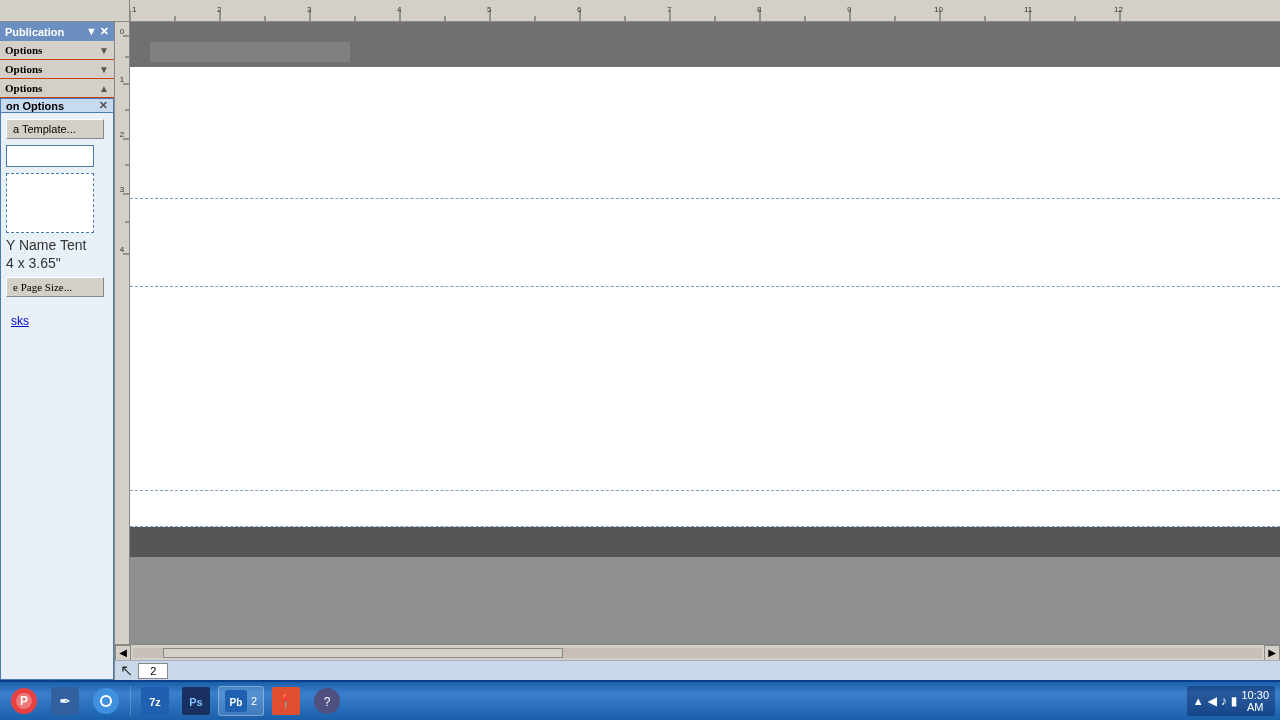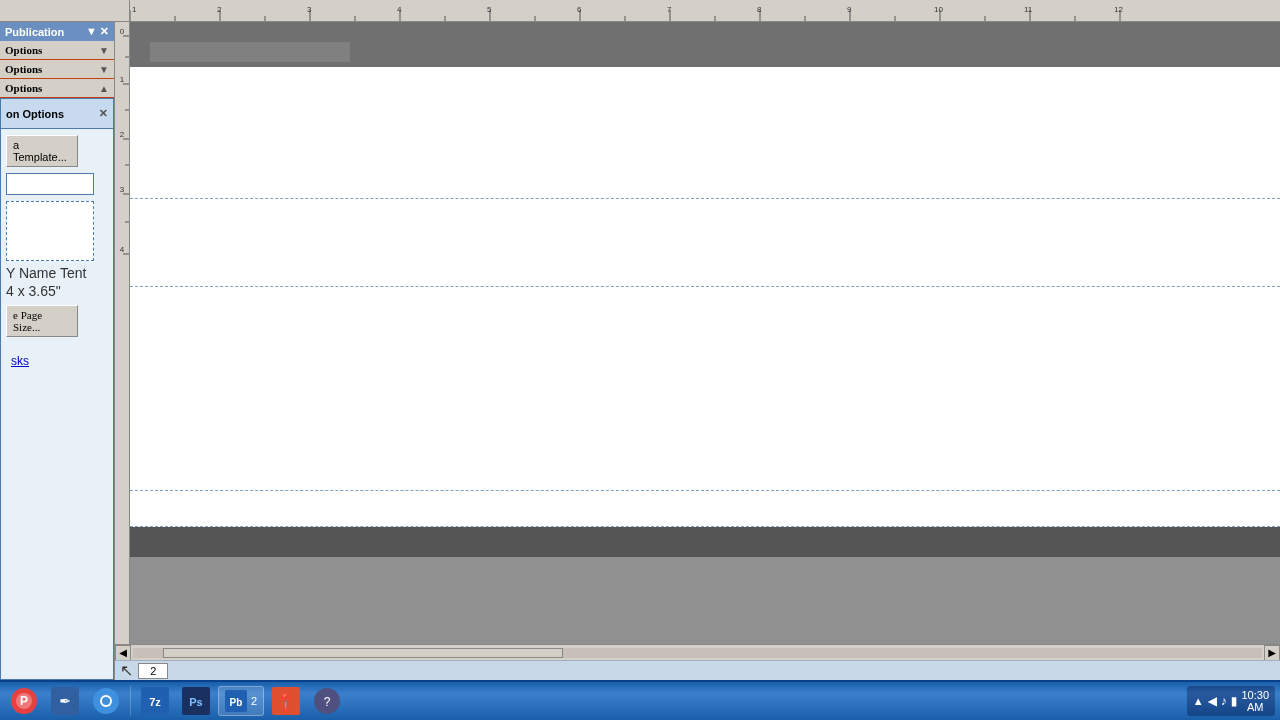--- a/index.html
+++ b/index.html
@@ -83,34 +83,34 @@
     .options-panel {
       border: 1px solid #4a7ab0;
       background: #e8f0f8;
       flex: 1;
       overflow-y: auto;
     }
     .options-header {
       display: flex;
       align-items: center;
       justify-content: space-between;
-      padding: 8px 5px;
+      padding: 0 5px;
       background: #c8daf0;
       font-size: 11px;
       font-weight: bold;
       color: #000;
       border-bottom: 1px solid #4a7ab0;
     }
     .options-close { cursor: pointer; font-size: 11px; color: #555; }
 
     .options-body { padding: 6px 5px; }
 
     .options-btn {
       display: block;
-      width: 72px;
+      width: 98px;
       padding: 3px 6px;
       background: #d4d0c8;
       border: 1px solid #888;
       border-top-color: #fff;
       border-left-color: #fff;
       font-size: 11px;
       cursor: pointer;
       margin-bottom: 6px;
       text-align: left;
     }

